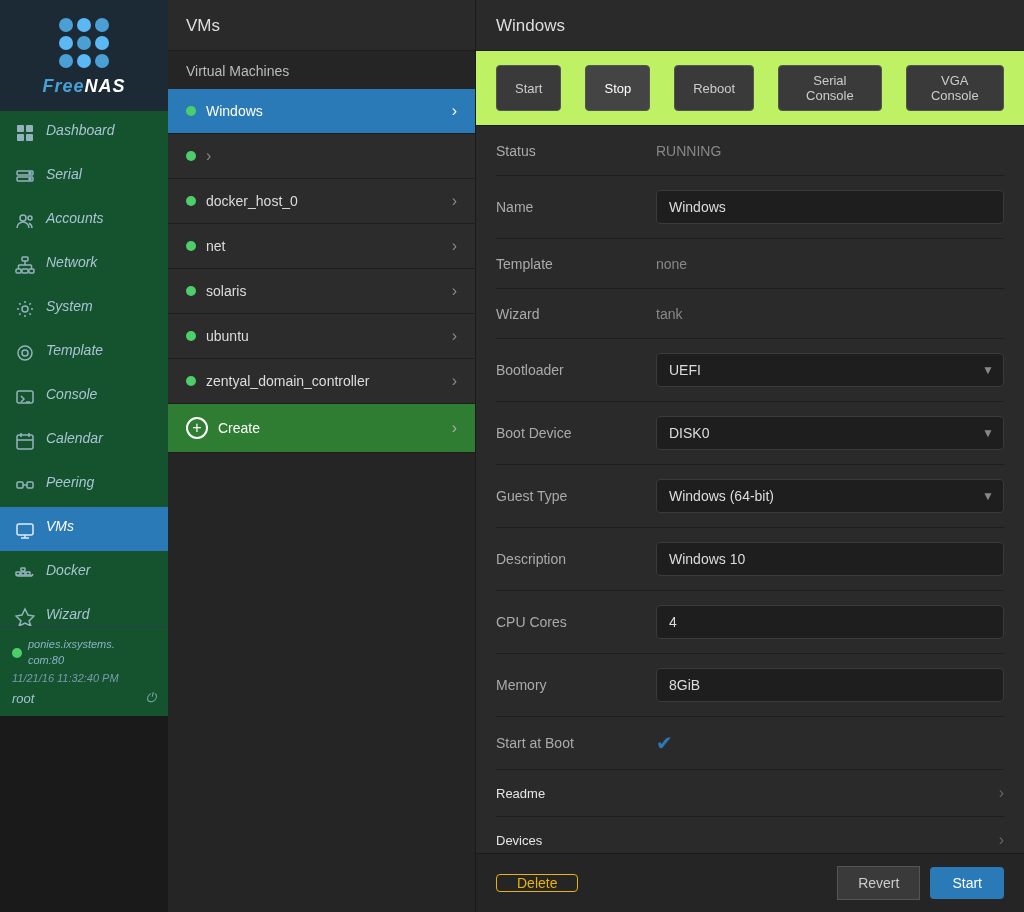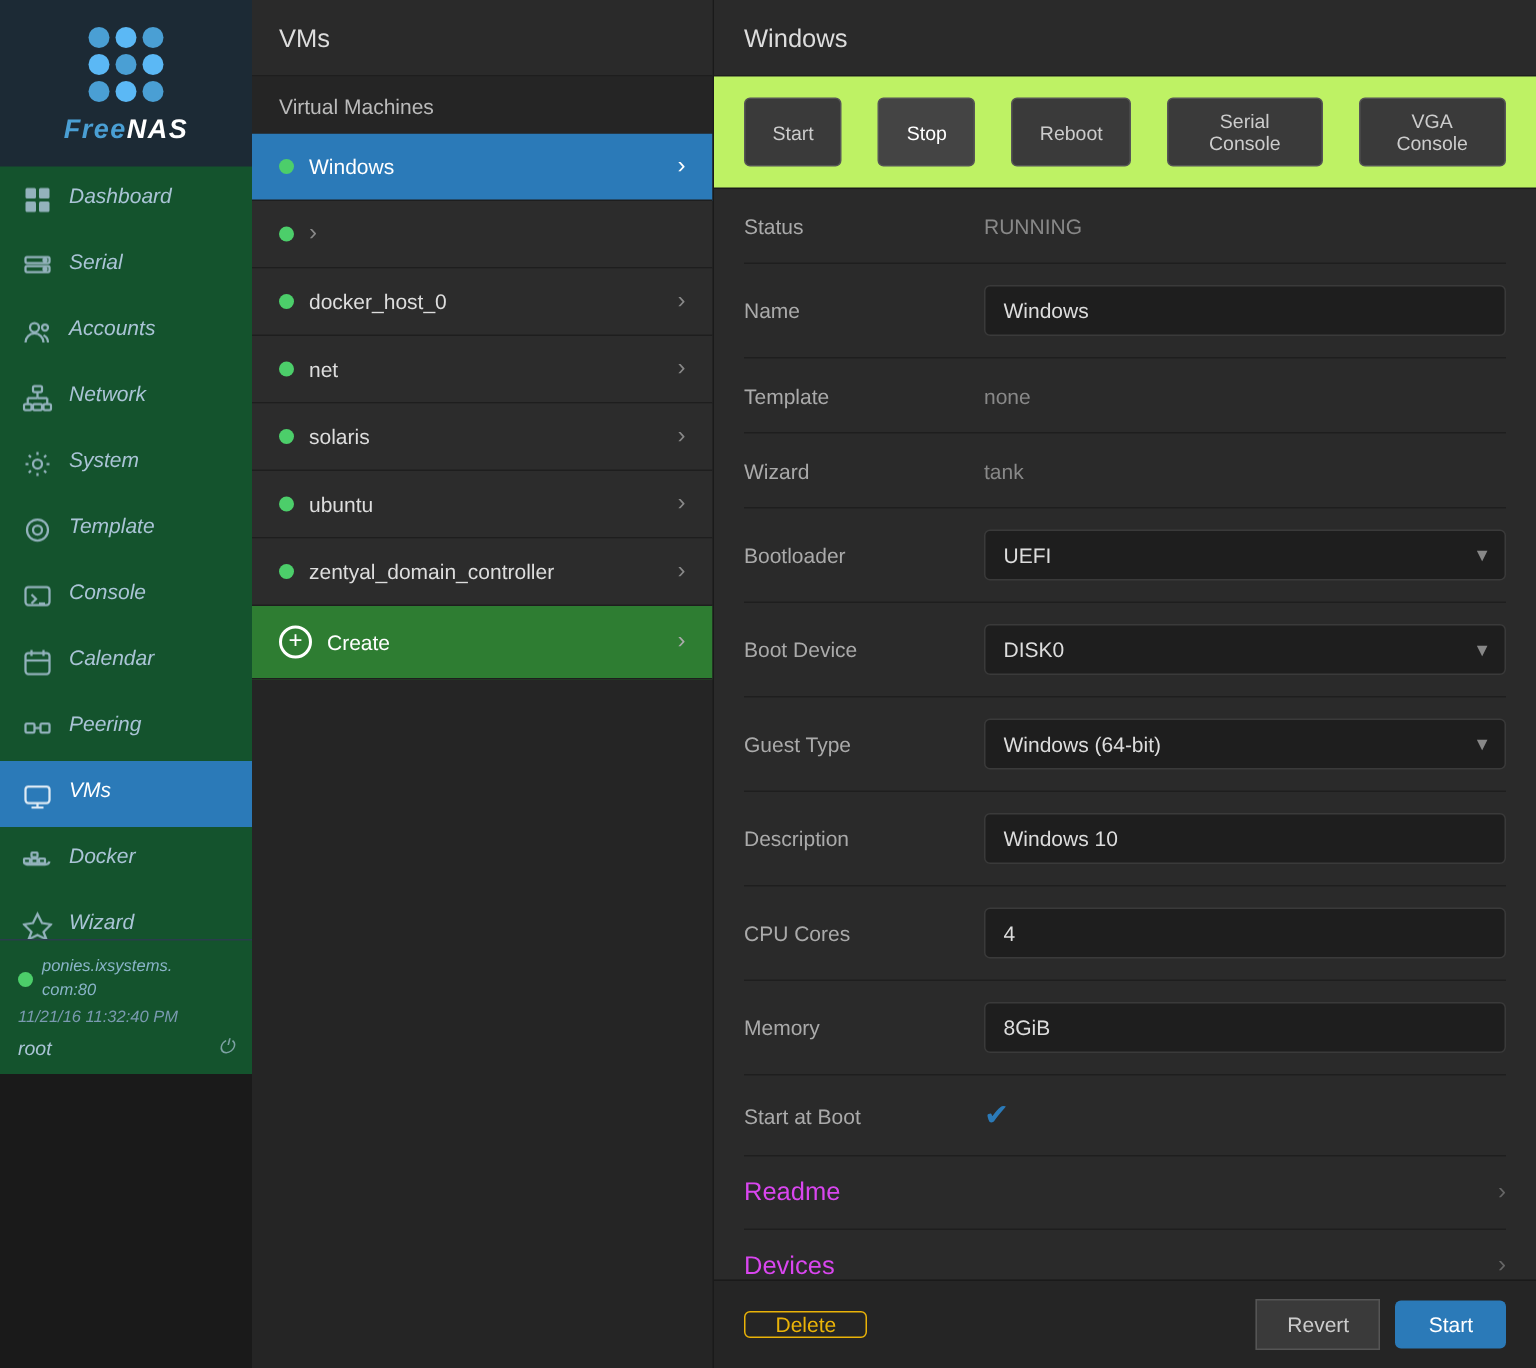--- a/index.html
+++ b/index.html
@@ -279,22 +279,22 @@
 
     .nav-row {
       display: flex;
       align-items: center;
       justify-content: space-between;
       padding: 14px 0;
       border-bottom: 1px solid #1e1e1e;
       cursor: pointer;
     }
     .nav-row-label {
-      font-size: 17px;
-      color: #d946ef;
+      font-size: 13px;
+      color: #e5e5e5;
     }
     .nav-row-chevron {
       color: #666;
       font-size: 16px;
     }
 
     .detail-footer {
       display: flex;
       justify-content: flex-end;
       align-items: center;

